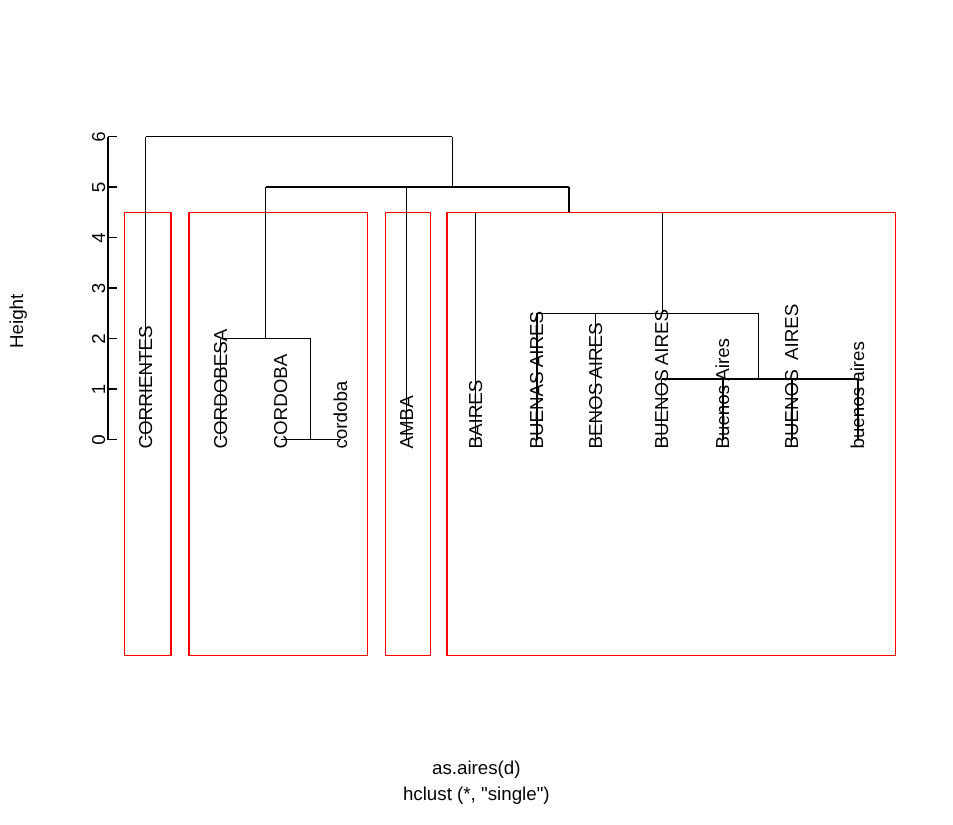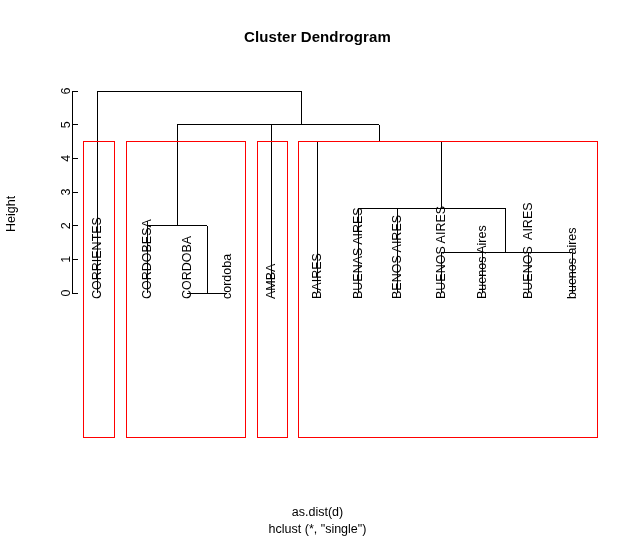--- a/index.html
+++ b/index.html
@@ -16,21 +16,20 @@
   svg{position:absolute;left:0;top:0;}
   .leafLabel{font-size:12.5px;font-family:"Liberation Sans", sans-serif;fill:#000;
              white-space:pre;}
   .tickLabel{font-size:12.5px;font-family:"Liberation Sans", sans-serif;fill:#000;}
 </style>
 </head>
 <body>
 
 <div id="stage">
 
-  <div class="title">Cluster Dendrogram</div>
 
   <div class="ylab">Height</div>
 
   <svg id="canvas" width="635" height="550" shape-rendering="crispEdges">
       <line x1="72" y1="91" x2="72" y2="293" stroke="#000000" stroke-width="1"></line>
       <line x1="72" y1="293" x2="78" y2="293" stroke="#000000" stroke-width="1"></line>
       <text x="66" y="293" text-anchor="middle" dominant-baseline="central" transform="rotate(-90 66 293)" class="tickLabel">0</text>
       <line x1="72" y1="259.3333333333333" x2="78" y2="259.3333333333333" stroke="#000000" stroke-width="1"></line>
       <text x="66" y="259.3333333333333" text-anchor="middle" dominant-baseline="central" transform="rotate(-90 66 259.3333333333333)" class="tickLabel">1</text>
       <line x1="72" y1="225.66666666666669" x2="78" y2="225.66666666666669" stroke="#000000" stroke-width="1"></line>
@@ -87,15 +86,15 @@
       <text x="445" y="299" text-anchor="start" transform="rotate(-90 445 299)" class="leafLabel">BUENOS AIRES</text>
       <text x="486" y="299" text-anchor="start" transform="rotate(-90 486 299)" class="leafLabel">Buenos Aires</text>
       <text x="532" y="299" text-anchor="start" transform="rotate(-90 532 299)" class="leafLabel">BUENOS  AIRES</text>
       <text x="576" y="299" text-anchor="start" transform="rotate(-90 576 299)" class="leafLabel">buenos aires</text>
       <rect x="83" y="141.5" width="31" height="295.5" fill="none" stroke="#FF0000" stroke-width="1"></rect>
       <rect x="126" y="141.5" width="119" height="295.5" fill="none" stroke="#FF0000" stroke-width="1"></rect>
       <rect x="257" y="141.5" width="30" height="295.5" fill="none" stroke="#FF0000" stroke-width="1"></rect>
       <rect x="298" y="141.5" width="299" height="295.5" fill="none" stroke="#FF0000" stroke-width="1"></rect>
     </svg>
 
-  <div class="xlab" id="xlab1">as.dist(d)</div>
+  <div class="xlab" id="xlab1">as.aires(d)</div>
   <div class="xlab" id="xlab2">hclust (*, "single")</div>
 </div>
 
 </body></html>

